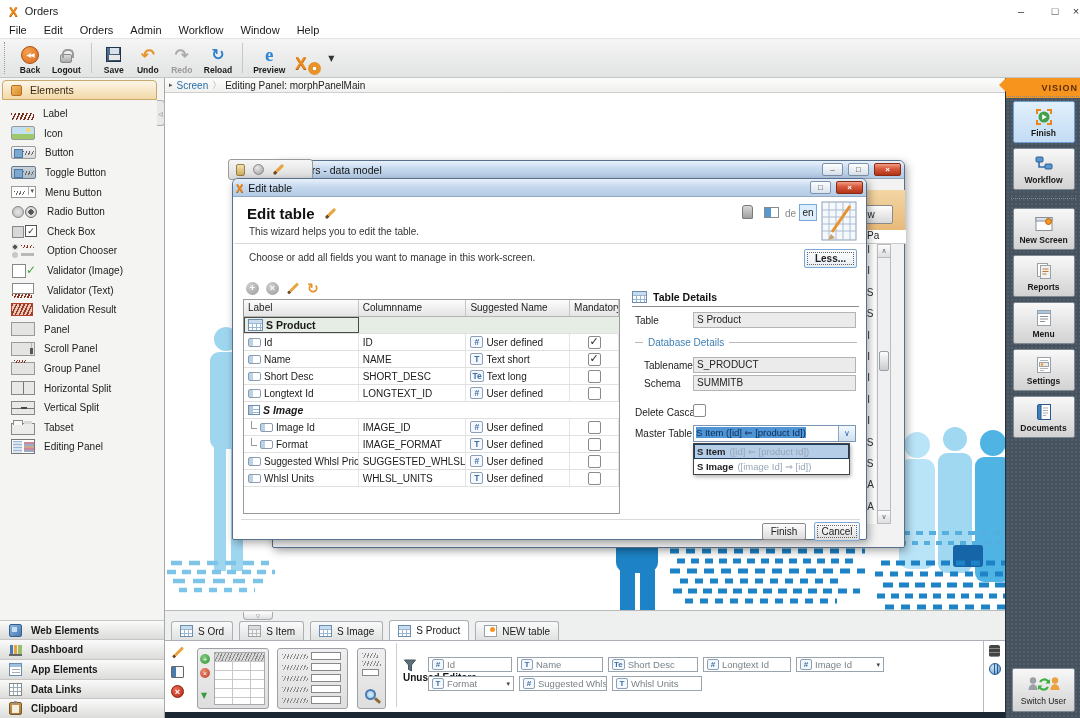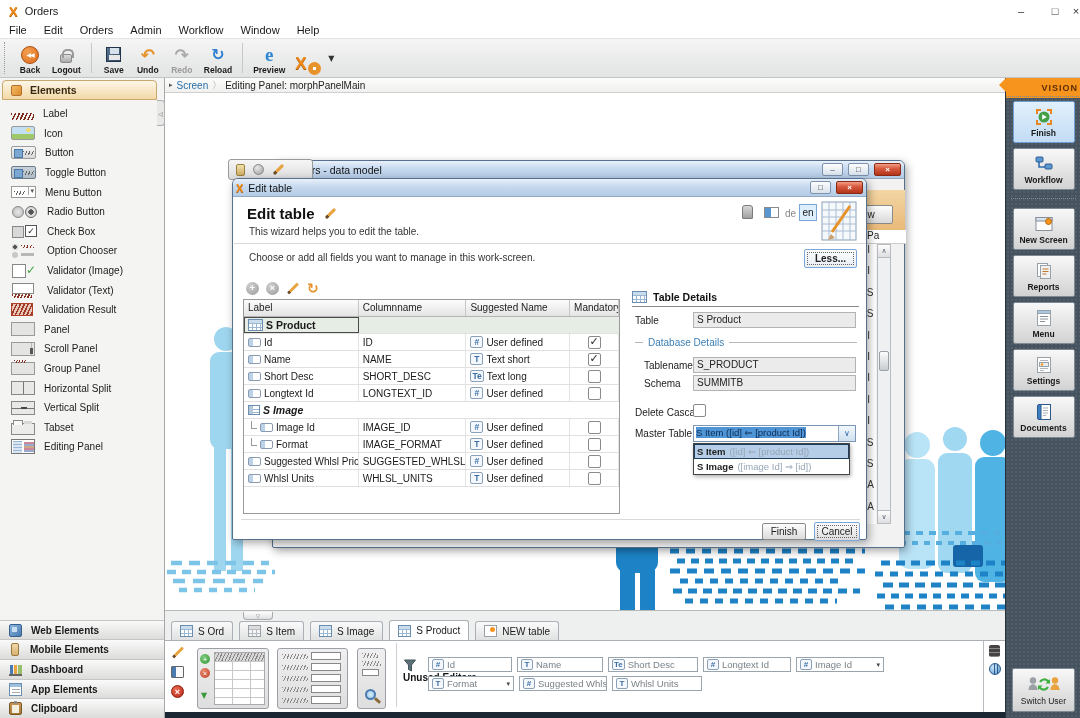--- a/index.html
+++ b/index.html
@@ -36,21 +36,21 @@
   .i-preview{color:#2e86d4;font-size:19px;font-weight:bold;font-family:"Liberation Serif",serif}.i-preview::after{content:"e"}
   .i-xgear{position:relative;width:26px;height:19px}
   .i-xgear::before{content:"X";position:absolute;left:0;top:-2px;color:#ef8b1c;font-weight:bold;font-size:17px;text-shadow:0 1px 0 #a85e08}
   .i-xgear::after{content:"";position:absolute;right:0;bottom:0;width:9px;height:9px;border:2px dashed #e8922c;border-radius:50%;background:radial-gradient(#fff 25%,#e8922c 30%)}
   .caret-down{color:#333;font-size:8px}.caret-down::after{content:"▼"}
 
   
   #leftbar{left:0;top:78px;width:165px;height:640px;background:#f4f4f2;border-right:1px solid #a8a8a8}
   #elements-header{position:absolute;left:2px;top:2px;width:155px;height:20px;border:1px solid #c8a86c;border-radius:4px 4px 0 0;background:linear-gradient(#fdf6e8,#f2d9a6);display:flex;align-items:center;gap:8px;padding-left:8px}
   #elements-header .cube{width:11px;height:11px;background:linear-gradient(135deg,#f2bc6a,#dd8a28);border:1px solid #b5702a;border-radius:2px}
-  #elements-header .t{font-weight:bold;font-size:10.5px;color:#3a2a12}
+  #elements-header .t{font-weight:normal;font-size:10.5px;color:#3a2a12}
   #left-handle{position:absolute;left:157px;top:22px;width:8px;height:26px;background:#e8e8e6;border:1px solid #b0b0b0;border-left:none;border-radius:0 4px 4px 0;display:flex;align-items:center;justify-content:center;font-size:6px;color:#666}
   #left-handle::after{content:"◁"}
   #elements-list{position:absolute;left:2px;top:26px;width:155px}
   .el-item{height:19.6px;display:flex;align-items:center;padding-left:9px;font-size:10px;color:#1a1a1a}
   .el-label{margin-left:0}
   .ei{width:27px;height:15px;margin-right:9px;flex:none;position:relative}
   .ei-label{height:7px;margin-top:5px;width:23px;background:repeating-linear-gradient(115deg,#7a2a1a 0 1.5px,transparent 1.5px 3.5px)}
   .ei-icon{width:24px;height:14px;border:1px solid #9a9a9a;border-radius:2px;background:radial-gradient(circle at 75% 25%,#f2d870 0 2px,transparent 2.5px),linear-gradient(#c2e0f2 55%,#9ec86a 45%)}
   .ei-button,.ei-toggle-button{width:25px;height:13px;border:1px solid #9a9a9a;border-radius:2px;background:linear-gradient(#f4f4f4,#d8d8d8);position:relative}
   .ei-button::before,.ei-toggle-button::before{content:"";position:absolute;left:2px;top:2px;width:7px;height:7px;background:#7aa8d0;border:1px solid #4a78a8}
@@ -401,30 +401,30 @@
           <span class="ei ei-editing-panel"></span>
           <span class="el-label">Editing Panel</span>
         </div>
       </div>
     <div id="accordion">
         <div class="acc-item">
           <span class="ai ai-web"></span>
           <span>Web Elements</span>
         </div>
         <div class="acc-item">
-          <span class="ai ai-mobile"></span>
-          <span>Mobile Elements</span>
-        </div>
-        <div class="acc-item">
           <span class="ai ai-dashboard"></span>
           <span>Dashboard</span>
         </div>
         <div class="acc-item">
           <span class="ai ai-app"></span>
           <span>App Elements</span>
+        </div>
+        <div class="acc-item">
+          <span class="ai ai-data-links"></span>
+          <span>Data Links</span>
         </div>
         <div class="acc-item">
           <span class="ai ai-clipboard"></span>
           <span>Clipboard</span>
         </div>
       </div>
   </div>
 
   <div id="breadcrumb" class="abs">
     <span class="bc-arrow ico"></span>

